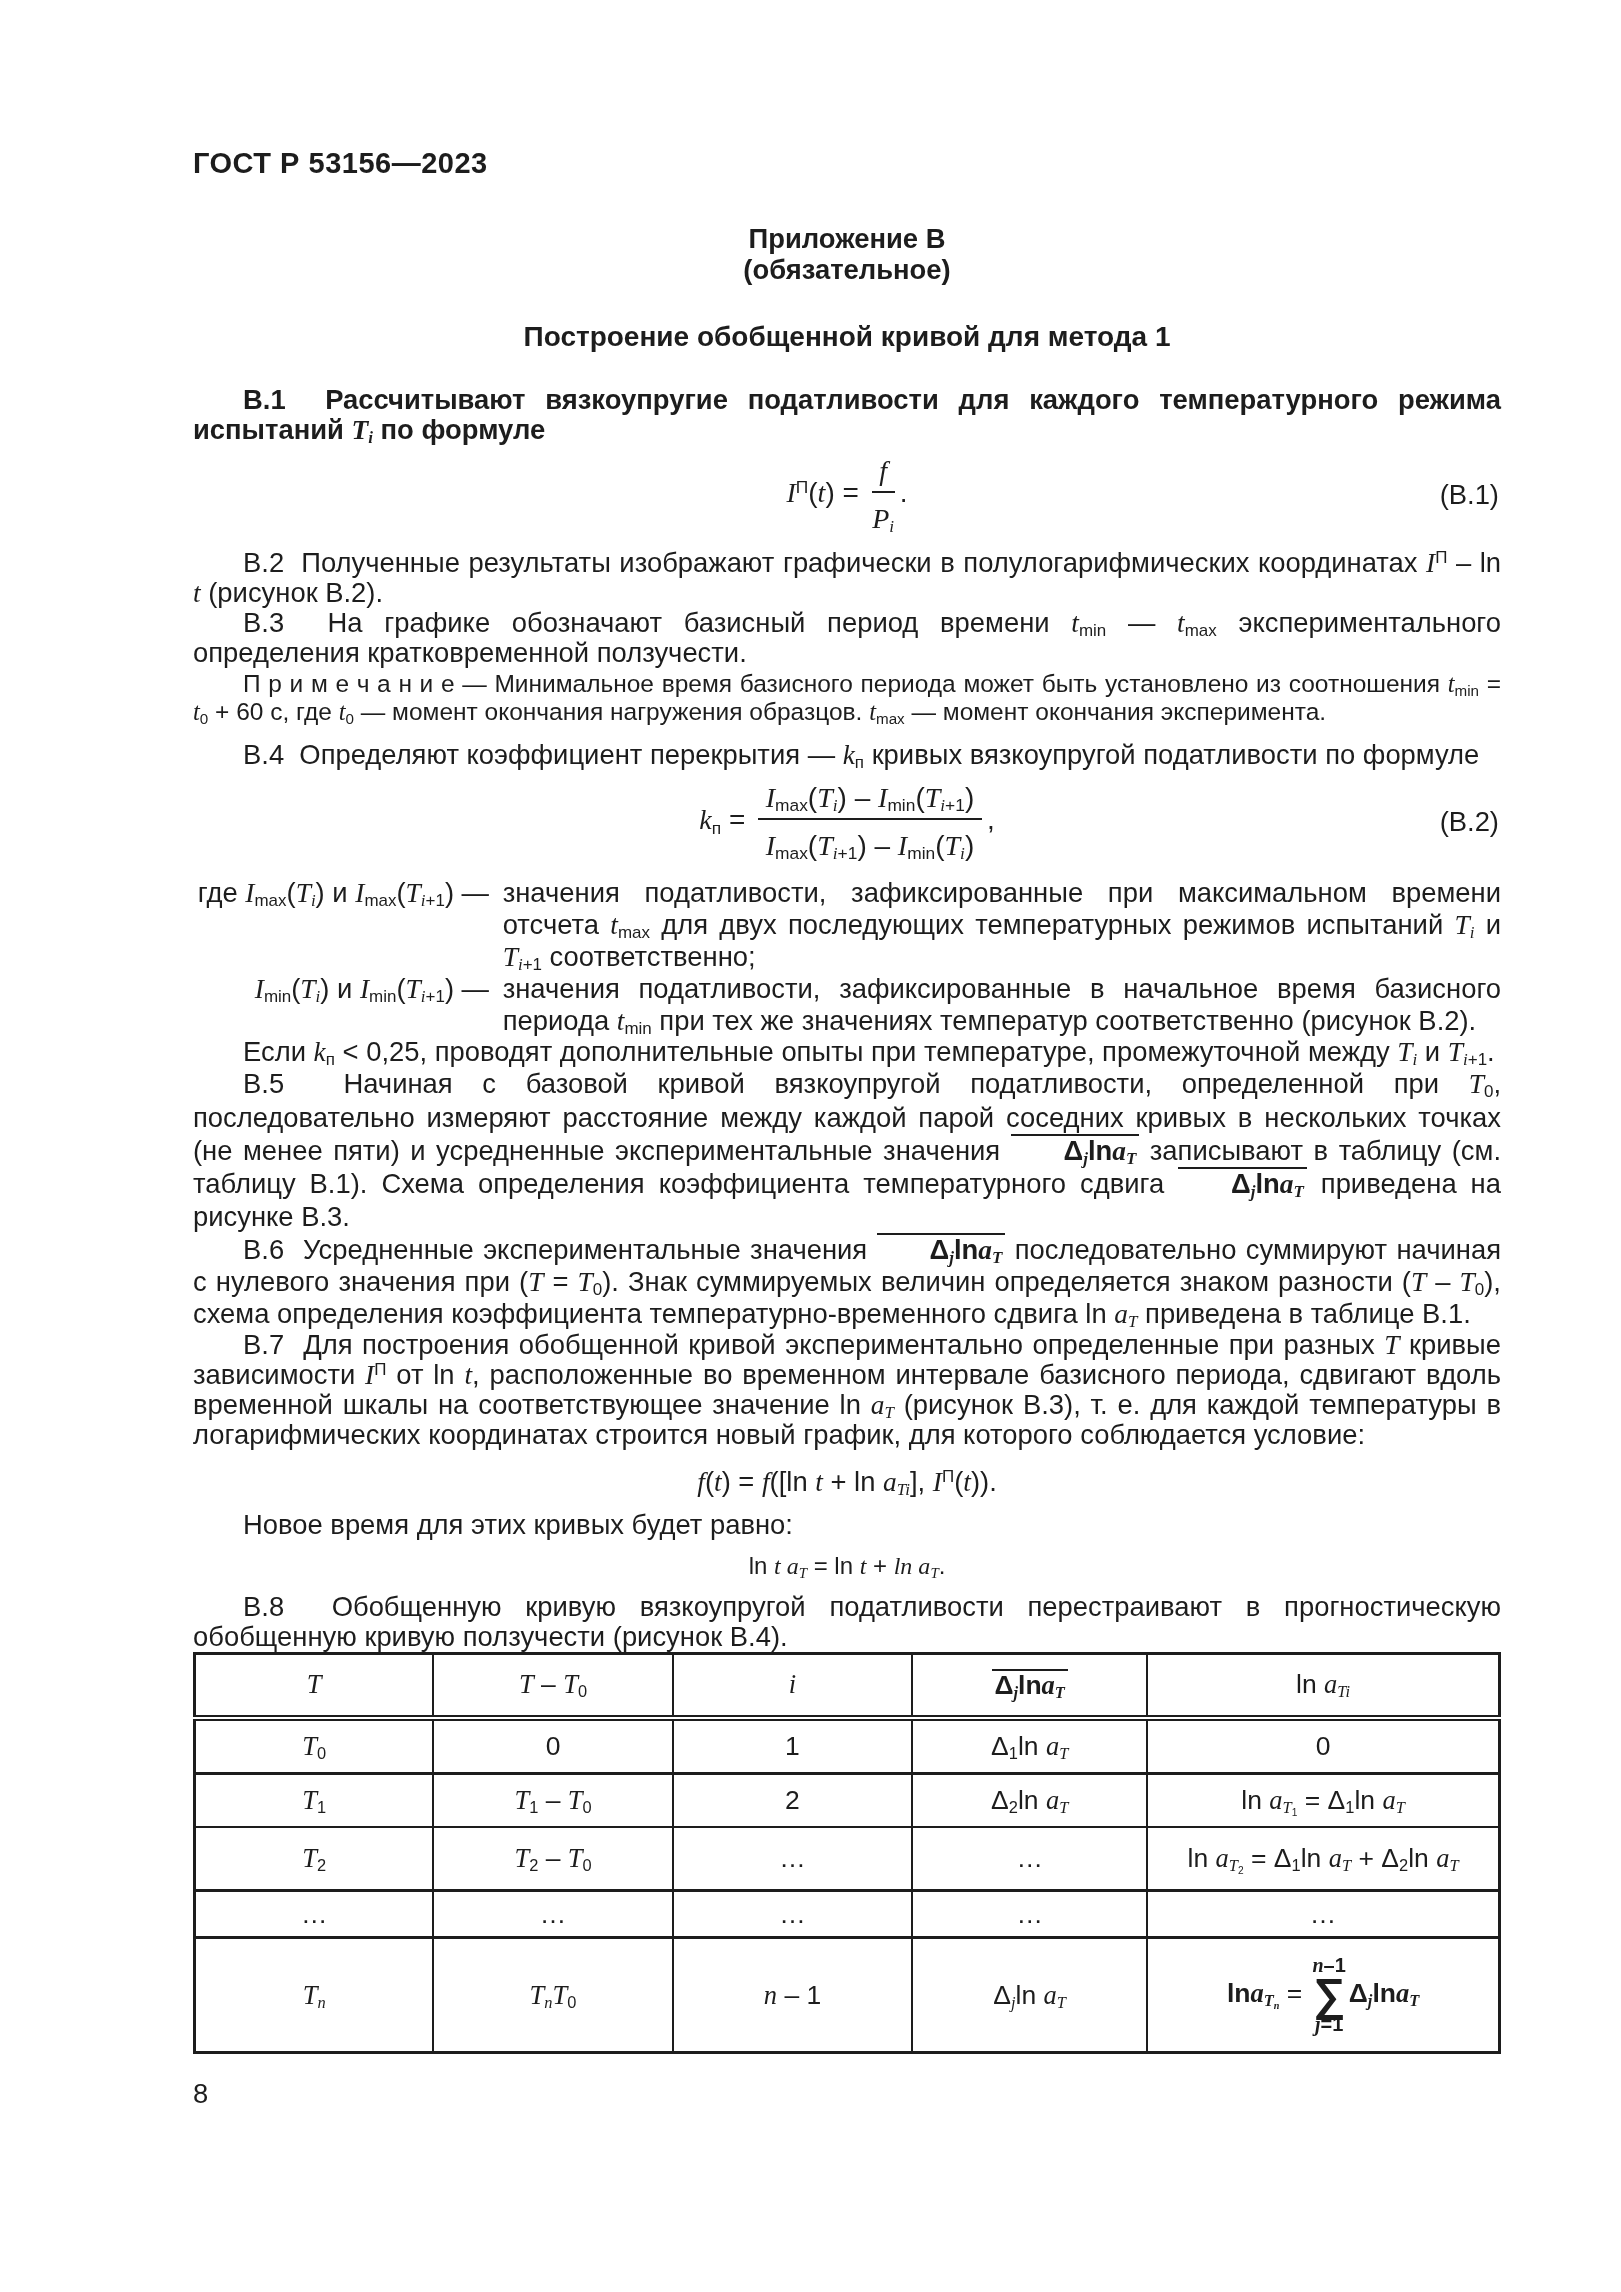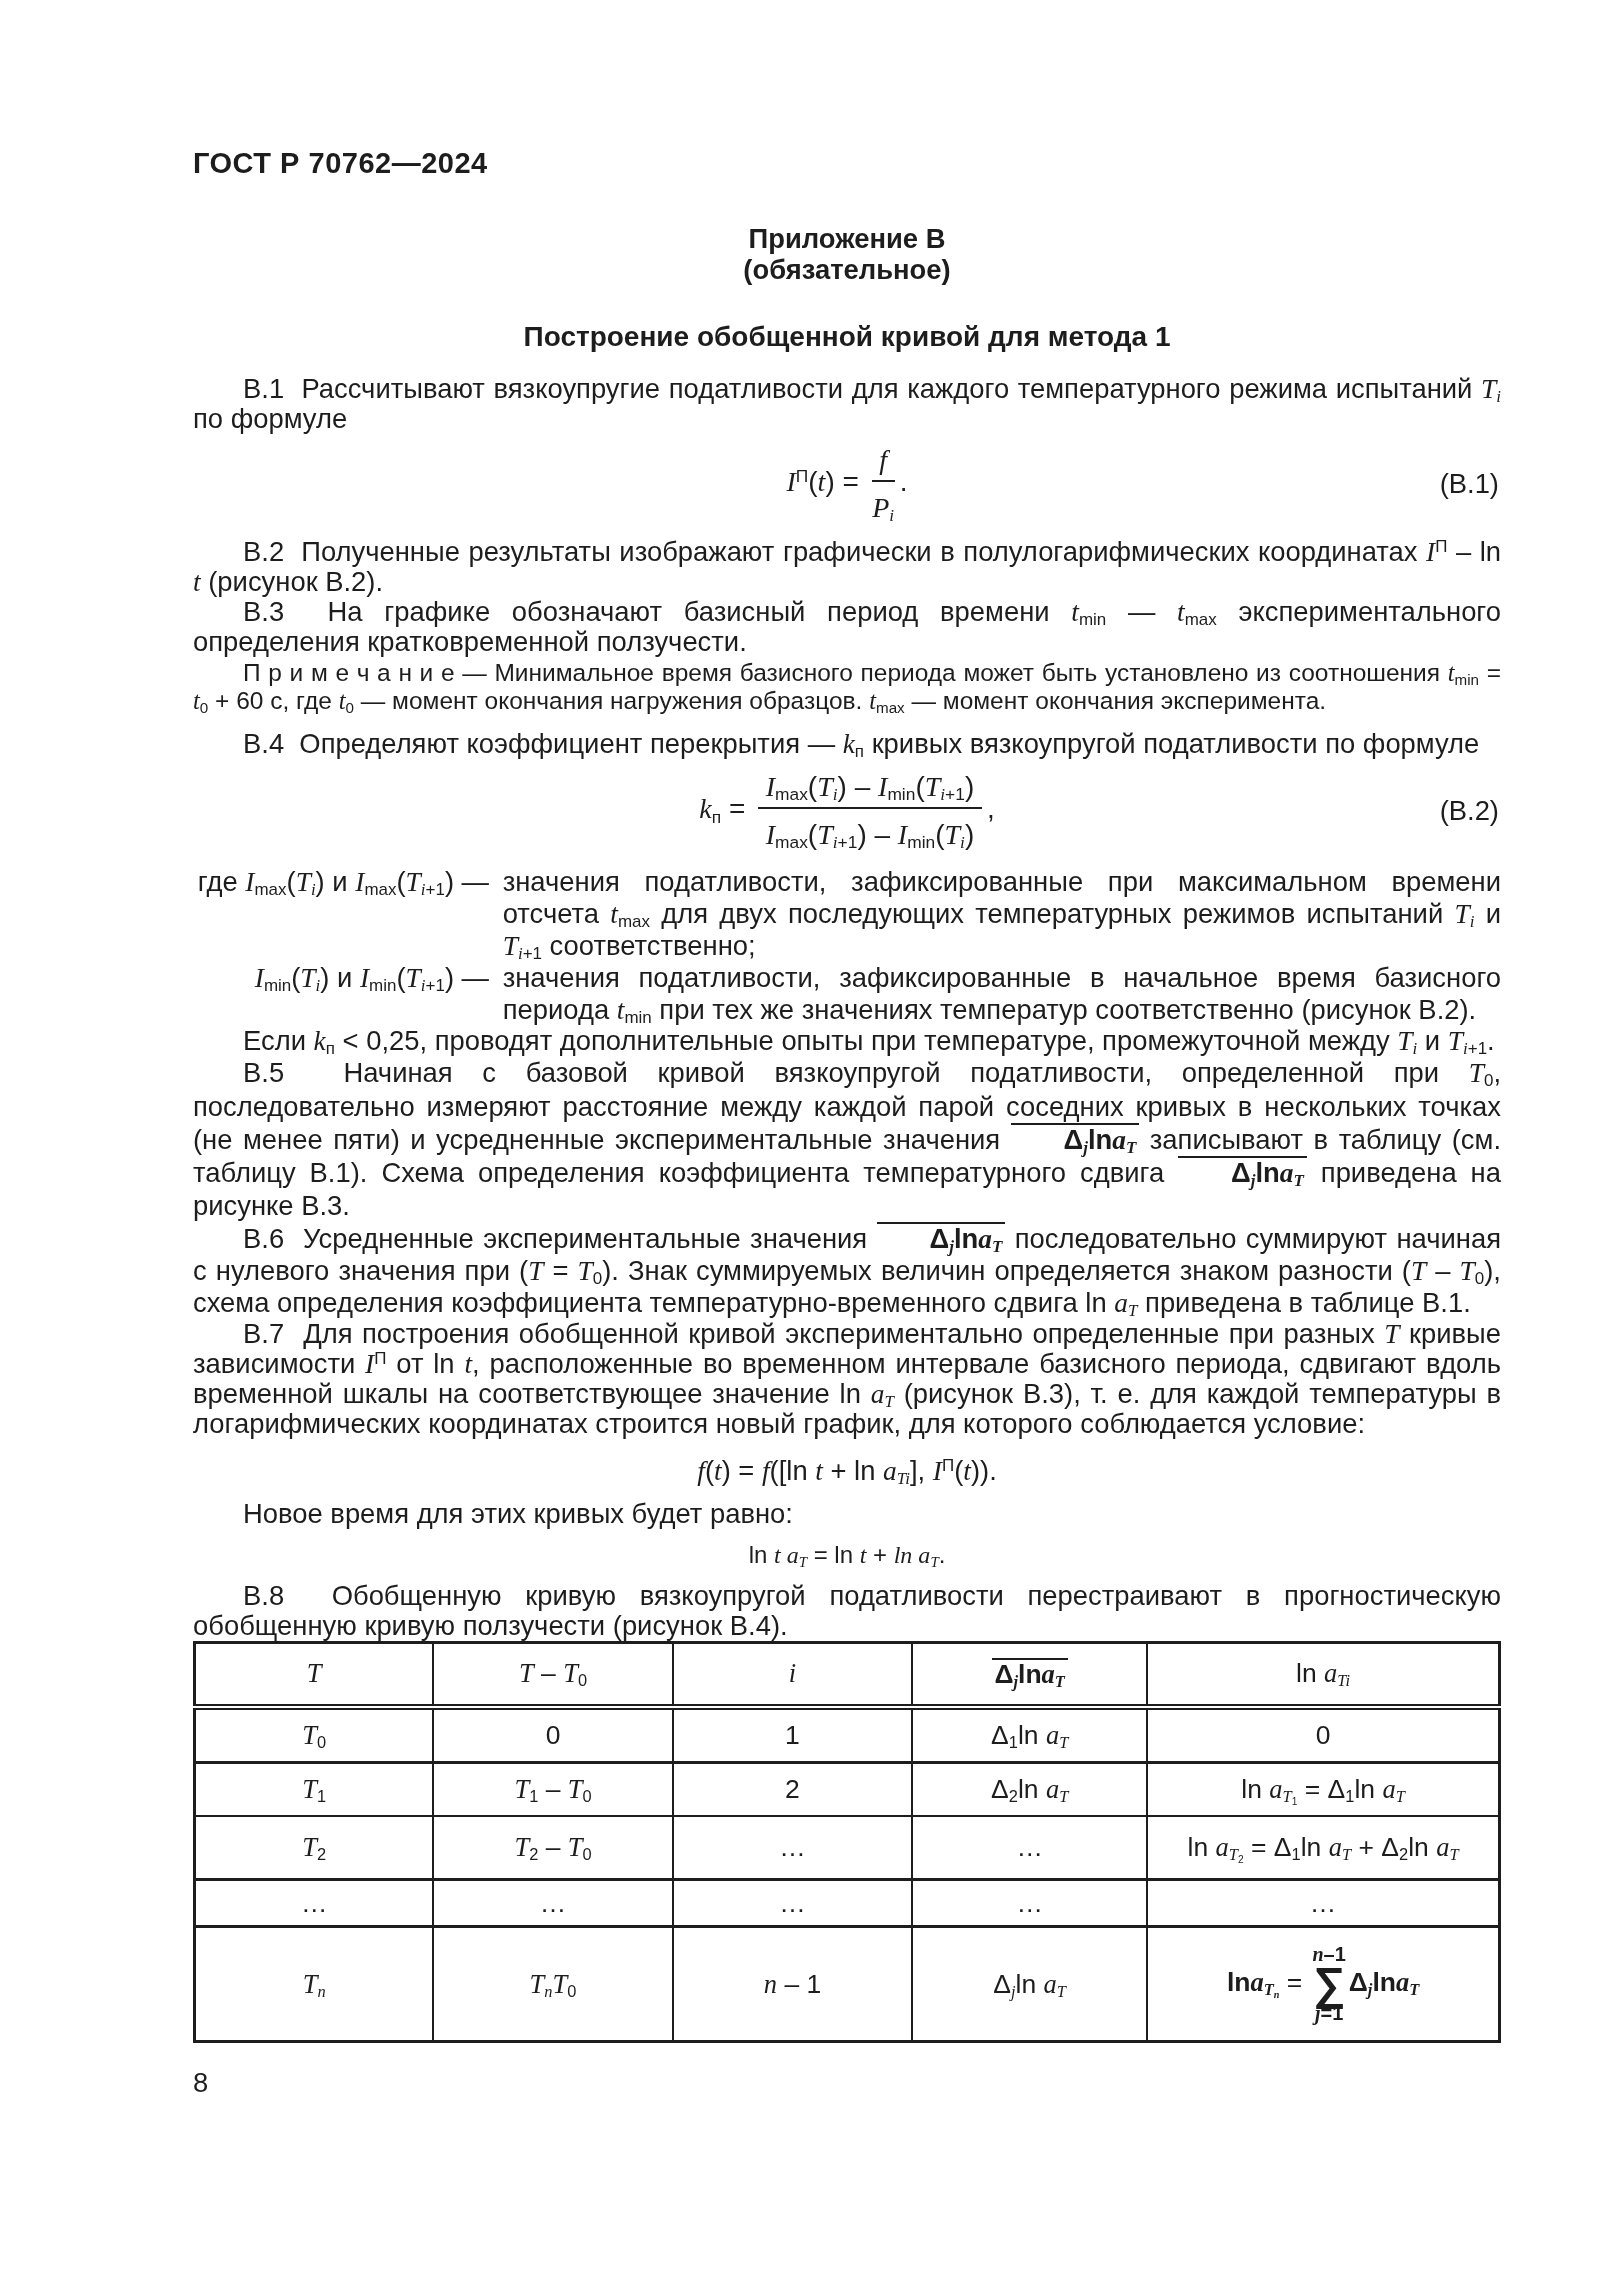--- a/index.html
+++ b/index.html
@@ -10,21 +10,21 @@
   }
   i{font-family:"Liberation Serif",serif;}
   sub{font-size:0.62em;vertical-align:-0.25em;line-height:0;}
   sup{font-size:0.62em;vertical-align:0.55em;line-height:0;}
   .doc-num{font-size:29px;font-weight:bold;letter-spacing:0.5px;}
   .appendix-head{margin-top:43px;text-align:center;font-weight:bold;font-size:27.4px;line-height:31px;}
   .title{margin-top:35px;text-align:center;font-weight:bold;font-size:28px;line-height:33px;}
   .p{font-size:27.4px;line-height:30px;margin:0;}
   .just{text-align:justify;text-align-last:left;}
   .ind{text-indent:50px;}
-  .mt26{margin-top:21px;}
+  .mt26{margin-top:32px;font-weight:bold;}
   .formula-row{display:flex;justify-content:center;align-items:center;position:relative;font-size:28px;}
   .f1row{margin:9.8px 0 13.7px;}
   .f2row{margin:11.8px 0 15.7px;}
   .f3row{margin:15.7px 0 11.8px;font-size:27.4px;}
   .f4row{margin:11.8px 0 11.8px;font-size:24px;}
   .eq-label{position:absolute;right:2px;font-size:27.4px;font-weight:normal;}
   .fbold{font-weight:normal;}
   .frac{display:inline-flex;flex-direction:column;text-align:center;vertical-align:middle;margin:0 4.9px;}
   .fnum{border-bottom:2px solid #1d1d1d;padding:0 7.8px 3.9px;}
   .fden{padding-top:10px;}
@@ -49,21 +49,21 @@
   .bigsum{display:inline-flex;flex-direction:column;align-items:center;vertical-align:middle;line-height:1;margin:0 2.9px;}
   .sig{font-size:45px;line-height:0.85;font-weight:bold;}
   .stop,.sbot{font-size:20px;font-weight:bold;line-height:1.05;}
   .page-num{margin-top:23.5px;font-size:27.4px;}
 </style>
 </head>
 <body>
 
 <div class="page">
 
-  <div class="doc-num">ГОСТ Р 70762—2024</div>
+  <div class="doc-num">ГОСТ Р 53156—2023</div>
 
   <div class="appendix-head">
     <div>Приложение В</div>
     <div>(обязательное)</div>
   </div>
 
   <div class="title">Построение обобщенной кривой для метода 1</div>
 
   <p class="p just ind mt26">В.1&nbsp; Рассчитывают вязкоупругие податливости для каждого температурного режима испытаний <i>T<sub>i</sub></i> по формуле</p>
 

